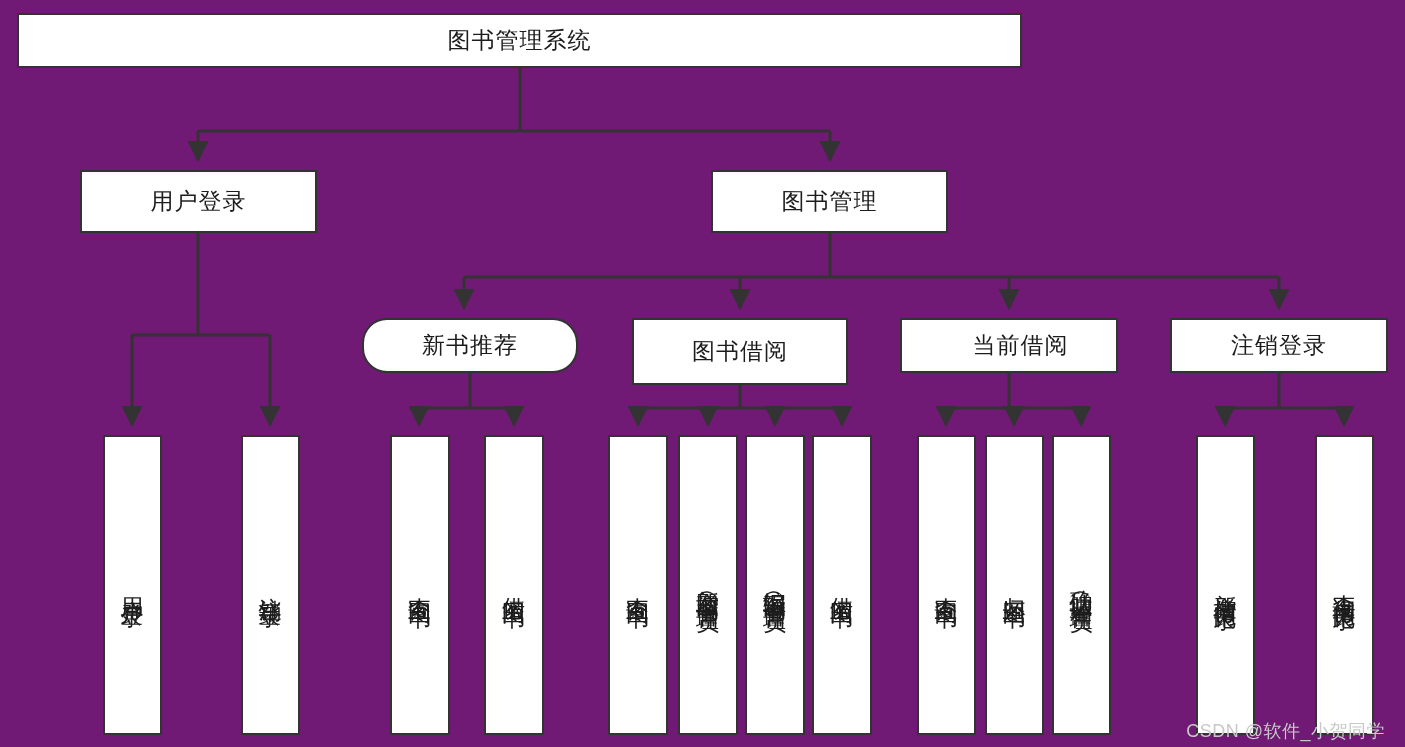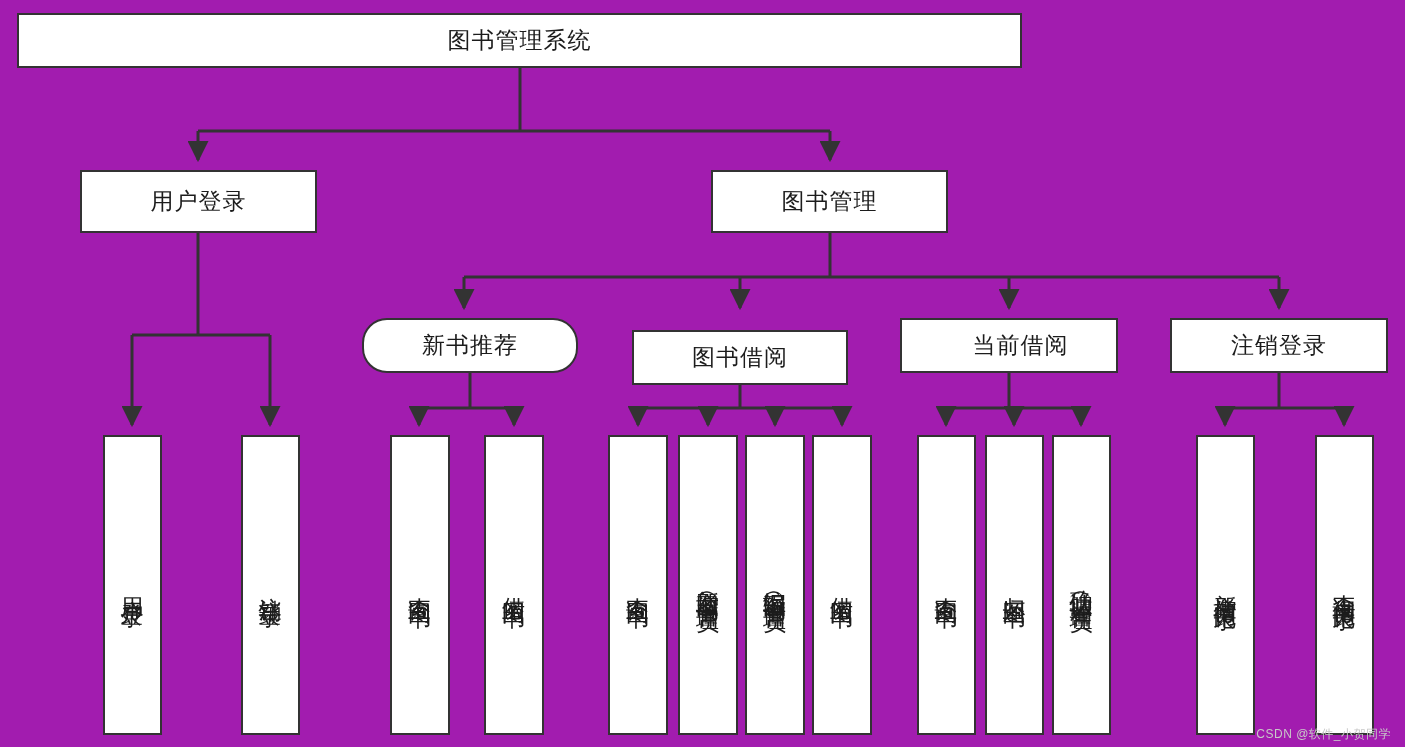--- a/index.html
+++ b/index.html
@@ -4,21 +4,21 @@
 <style>
   html, body {
     margin: 0;
     padding: 0;
     background: #ffffff;
   }
   #canvas {
     position: relative;
     width: 1405px;
     height: 747px;
-    background: #a21caf;
+    background: #701a75;
     overflow: hidden;
     font-family: "Liberation Sans", "DejaVu Sans", sans-serif;
   }
   #wires {
     position: absolute;
     left: 0;
     top: 0;
     width: 1405px;
     height: 747px;
   }
@@ -46,23 +46,23 @@
     padding-bottom: 4px;
   }
   .node.vert .vtext {
     writing-mode: vertical-rl;
     text-orientation: upright;
     display: block;
     max-height: 100%;
   }
   .watermark {
     position: absolute;
-    right: 14px;
+    right: 20px;
     bottom: 4px;
-    font-size: 12px;
+    font-size: 18px;
     color: #c8c8c8;
     white-space: nowrap;
     letter-spacing: 0.5px;
     margin-left: 36px;
   }
 </style>
 </head>
 <body>
 
 <div id="canvas">
@@ -125,21 +125,21 @@
   <div class="node horiz" style="left:80px; top:170px; width:237px; height:63px;">
     <span>用户登录</span>
   </div>
   <div class="node horiz" style="left:711px; top:170px; width:237px; height:63px;">
     <span>图书管理</span>
   </div>
 
   <div class="node horiz" style="left:362px; top:318px; width:216px; height:55px;border-radius:25px;">
     <span>新书推荐</span>
   </div>
-  <div class="node horiz" style="left:632px; top:318px; width:216px; height:55px;margin-top:12px;">
+  <div class="node horiz" style="left:632px; top:318px; width:216px; height:67px;">
     <span>图书借阅</span>
   </div>
   <div class="node horiz" style="left:900px; top:318px; width:218px; height:55px;padding-left:23px;">
     <span>当前借阅</span>
   </div>
   <div class="node horiz" style="left:1170px; top:318px; width:218px; height:55px;">
     <span>注销登录</span>
   </div>
 
   <div class="node vert" style="left:103px; top:435px; width:59px; height:300px;">

